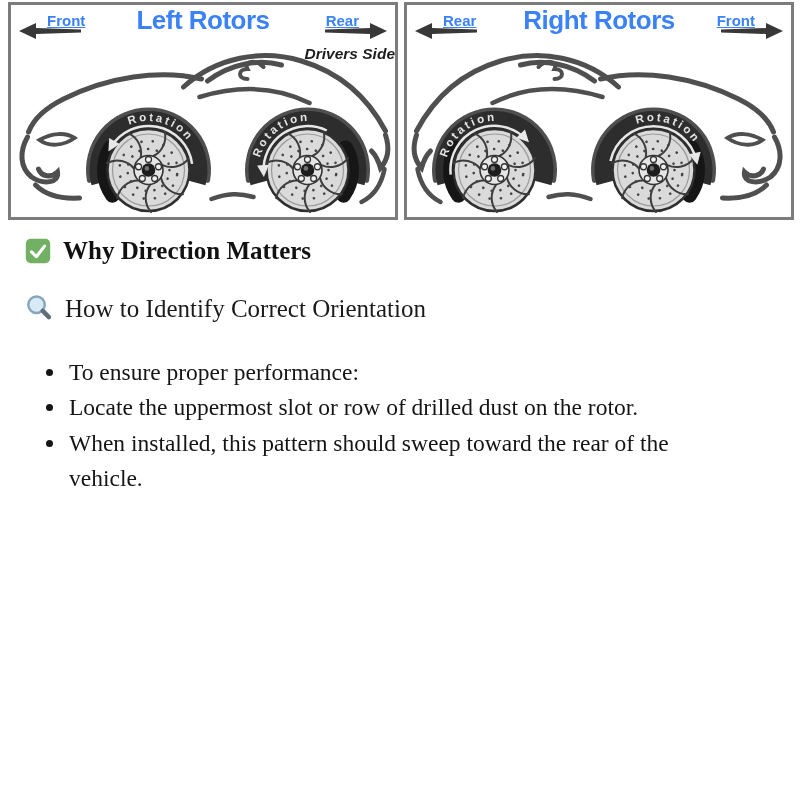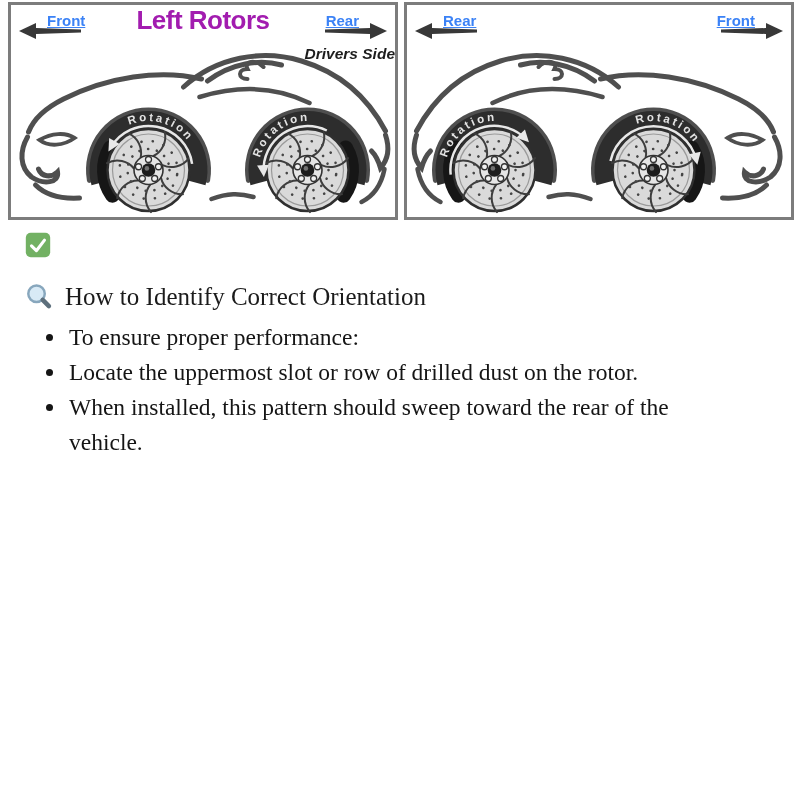--- a/index.html
+++ b/index.html
@@ -3,39 +3,39 @@
 <meta charset="utf-8">
 <style>
   html,body{margin:0;padding:0;background:#fff;}
   .page{width:800px;height:800px;background:#fff;overflow:hidden;position:relative;}
 
   
   .diagram{display:flex;gap:6px;padding:2px 6px 0 8px;}
   .panel{position:relative;flex:1;height:212px;border:3px solid #7c7c7c;background:#fff;overflow:hidden;}
   .car-svg{position:absolute;left:0;top:0;width:100%;height:100%;}
   .ptitle{position:absolute;top:1px;left:0;width:100%;text-align:center;
-          font:bold 26px/1.1 "Liberation Sans",sans-serif;color:#a21caf;letter-spacing:-0.5px;z-index:2;}
+          font:bold 26px/1.1 "Liberation Sans",sans-serif;color:#3b82f6;letter-spacing:-0.5px;z-index:2;}
   .psub{position:absolute;top:40px;left:0;width:100%;text-align:right;
         font:bold italic 15.5px "Liberation Sans",sans-serif;color:#1d1d1d;z-index:2;}
   .dl{position:absolute;top:7px;z-index:3;font:bold 15px "Liberation Sans",sans-serif;
       color:#3b82f6;text-decoration:underline;}
   .dl .arr{position:absolute;top:9px;width:64px;height:20px;}
   .dl-left{left:36px;}
   .dl-left .arr{left:-28px;}
   .dl-right{right:36px;}
   .dl-right .arr{right:-28px;}
   .rot-text{font:bold 11.5px "Liberation Sans",sans-serif;fill:#e3e3e3;letter-spacing:2.5px;}
 
   
   .article{padding:12px 55px 18px 25px;font-family:"Liberation Serif",serif;
            font-size:23.5px;line-height:1.5;color:#151515;}
   .intro{margin:0 0 20px;}
   .sect-h{display:flex;align-items:center;gap:12px;font-size:25px;font-weight:bold;
           margin:0 0 20px;color:#111;}
-  .sect-h.h-light{font-weight:normal;margin-top:14px;margin-bottom:4px;color:#1b1b1b;}
+  .sect-h.h-light{font-weight:normal;margin-top:14px;margin-bottom:28px;color:#1b1b1b;}
   .lead{margin:0 0 6px;}
   ul{margin:0 0 0 0;padding-left:42px;list-style:disc;}
   li{padding-left:2px;}
   .emoji{display:inline-flex;}
   .emoji svg{display:block;}
 </style>
 </head>
 <body>
 
 <svg width="0" height="0" style="position:absolute" aria-hidden="true">
@@ -140,20 +140,21 @@
             <g transform="translate(-43.9,3.1) rotate(86)">
                 <path d="M 4,0 L -8,-6 L -8,6 Z" fill="#e8e8e8"></path>
               </g>
           </g>
           <text class="rot-text"><textPath href="#tpB" startOffset="2">Rotation</textPath></text>
         </g>
       </svg>
     </div>
 
     <div class="panel">
+      <div class="ptitle">Right Rotors</div>
       <div class="dl dl-left">
         <svg class="arr" viewBox="0 0 64 20">
           <polygon points="0,10 17,2 17,7 62,8.5 62,11.5 17,13 17,18" fill="#383838"></polygon>
         </svg>
         <span>Rear</span>
       </div>
       <div class="dl dl-right">
         <svg class="arr" viewBox="0 0 64 20">
           <polygon points="64,10 47,2 47,7 2,8.5 2,11.5 47,13 47,18" fill="#383838"></polygon>
         </svg>
@@ -193,20 +194,21 @@
 
   <div class="article">
 
     <h2 class="sect-h">
       <span class="emoji">
         <svg width="26" height="26" viewBox="0 0 32 32">
           <rect x="1" y="1" width="30" height="30" rx="6" fill="#72b163"></rect>
           <polyline points="8,17 14,23 24,10" fill="none" stroke="#ffffff" stroke-width="3.8" stroke-linecap="round" stroke-linejoin="round"></polyline>
         </svg>
       </span>
+      <span>Why Direction Matters</span>
     </h2>
 
 
 
     <h2 class="sect-h h-light">
       <span class="emoji">
         <svg width="28" height="28" viewBox="0 0 34 34">
           <circle cx="14" cy="13" r="10" fill="#d8eaf6" stroke="#88a7bd" stroke-width="3"></circle>
           <line x1="21.5" y1="20.5" x2="29" y2="28" stroke="#5d6f7c" stroke-width="5.5" stroke-linecap="round"></line>
         </svg>

